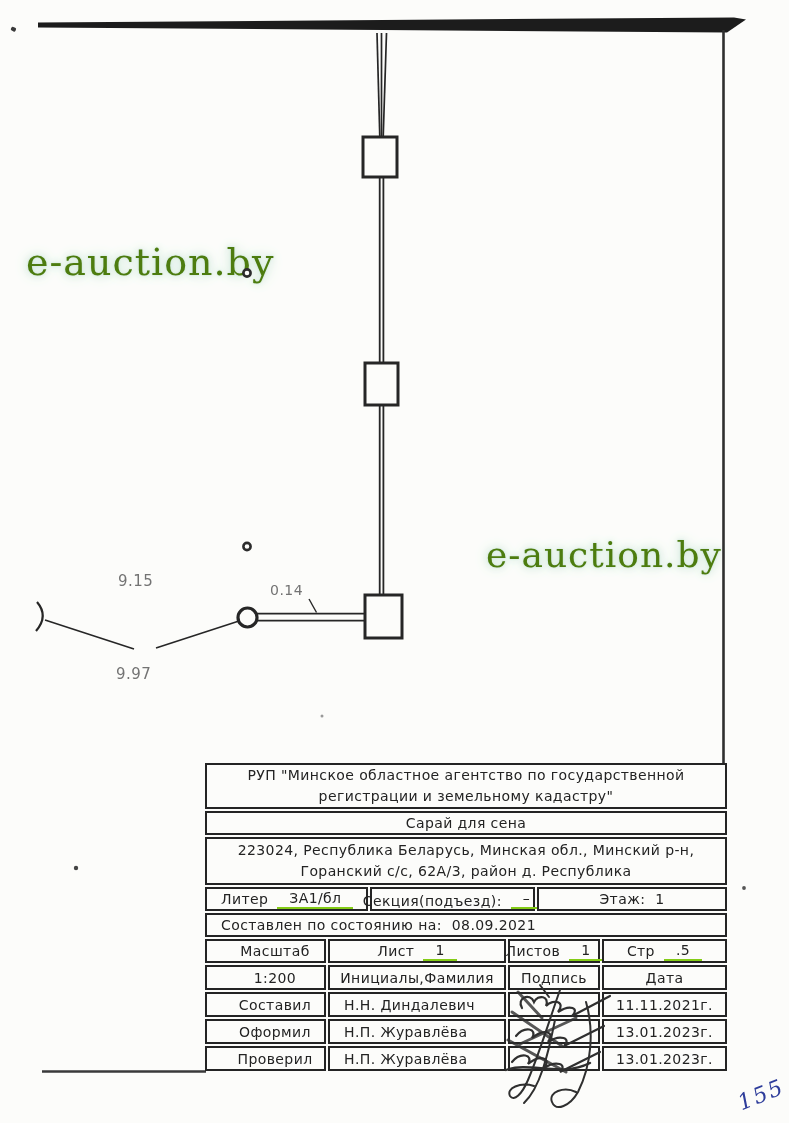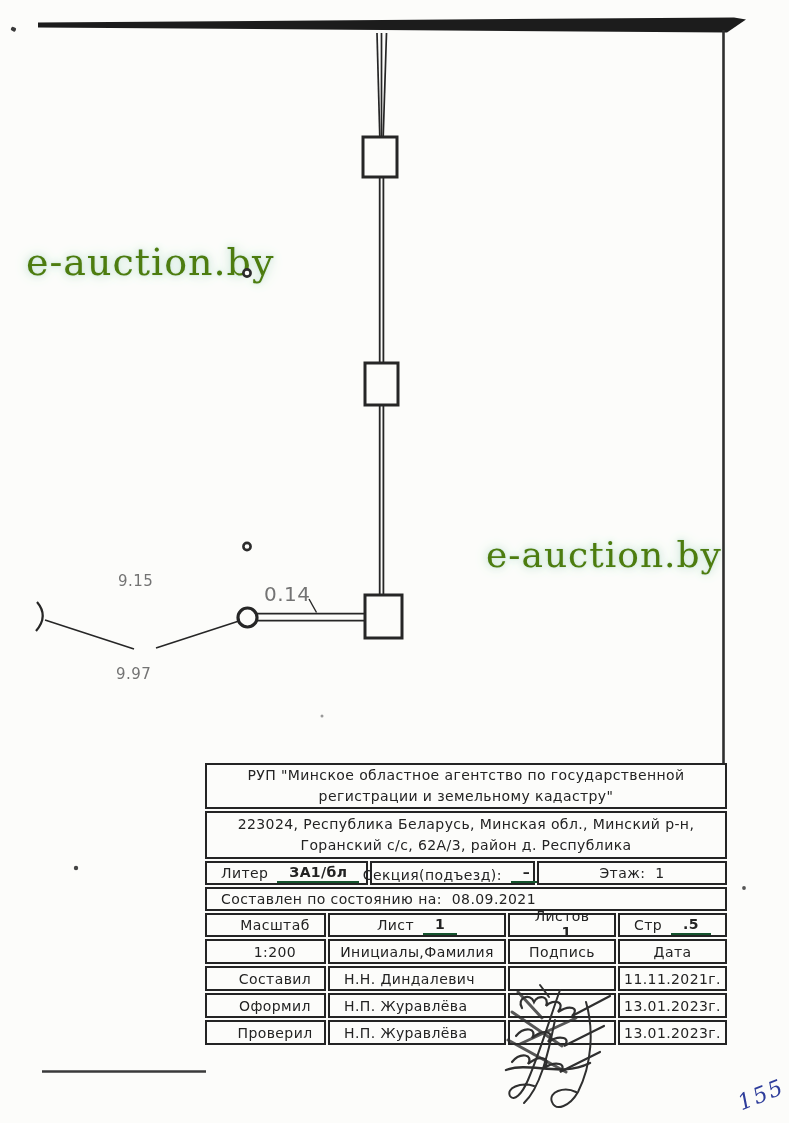--- a/index.html
+++ b/index.html
@@ -9,36 +9,36 @@
   svg.sigs{position:absolute;left:0;top:0;z-index:4;pointer-events:none;}
 
   .wm{position:absolute;z-index:0;font-family:"DejaVu Serif",serif;font-weight:500;
       color:#4d7c0f;letter-spacing:1px;
       text-shadow:0 0 2px #c4e2d2,0 0 7px #cfe8da,0 0 14px #d8eee2,0 0 20px #e2f3ea;}
   .wm1{left:26px;top:240px;font-size:38px;}
   .wm2{left:486px;top:534px;font-size:36px;}
 
   .dim{position:absolute;z-index:2;font-size:15px;letter-spacing:.5px;color:#737373;}
   .dim-915{left:118px;top:572px;}
-  .dim-014{left:264px;top:582px;font-size:20px;}
+  .dim-014{left:270px;top:582px;font-size:14px;}
   .dim-997{left:116px;top:665px;}
 
   .tb{position:absolute;left:205px;top:763px;width:522px;z-index:3;
       display:flex;flex-direction:column;gap:2px;}
   .row{display:flex;gap:2px;}
   .cell{border:2px solid #242424;box-sizing:border-box;background:#fcfcfa;
         display:flex;align-items:center;justify-content:center;
         font-size:14px;letter-spacing:.4px;white-space:nowrap;}
   .two-line{flex-direction:column;line-height:1.5;}
   .left{justify-content:flex-start;padding-left:14px;}
   .w-full{flex:1;}
-  .c1{width:121px;padding-left:19px;} .c2{width:178px;} .c3{width:108px;flex-direction:column;} .c4{flex:1;}
+  .c1{width:121px;padding-left:19px;} .c2{width:178px;} .c3{width:92px;} .c4{flex:1;}
   .l1{width:163px;} .l2{width:165px;align-items:flex-end;} .l3{flex:1;}
   .h46{height:46px;} .h48{height:48px;} .h24{height:24px;} .h25{height:25px;text-align:right;}
-  .u{border-bottom:2px solid #14532d;padding:0 12px 1px;margin-left:9px;font-weight:bold;}
+  .u{border-bottom:2px solid #84cc16;padding:0 12px 1px;margin-left:9px;}
   .gap{margin-left:10px;}
 
   .hand155{position:absolute;left:737px;top:1082px;z-index:5;
       font-family:"DejaVu Serif",serif;font-style:italic;font-size:22px;
       color:#2e3d9b;transform:rotate(-22deg);letter-spacing:2px;}
 </style>
 </head>
 <body>
 
 <div class="page">
@@ -103,20 +103,23 @@
 
   <div class="tb">
 
     <div class="row">
       <div class="cell two-line w-full h46">
         <span>РУП "Минское областное агентство по государственной</span>
         <span>регистрации и земельному кадастру"</span>
       </div>
     </div>
 
+    <div class="row">
+      <div class="cell w-full h24">Сарай для сена</div>
+    </div>
 
     <div class="row">
       <div class="cell two-line w-full h48">
         <span>223024, Республика Беларусь, Минская обл., Минский р-н,</span>
         <span>Горанский с/с, 62А/3, район д. Республика</span>
       </div>
     </div>
 
     <div class="row">
       <div class="cell left l1 h24">

